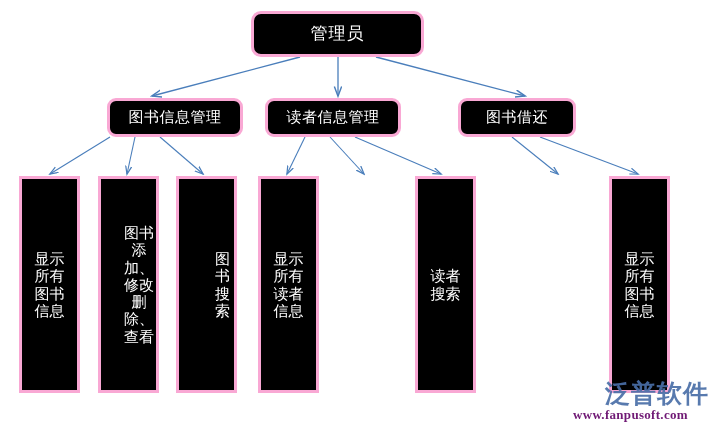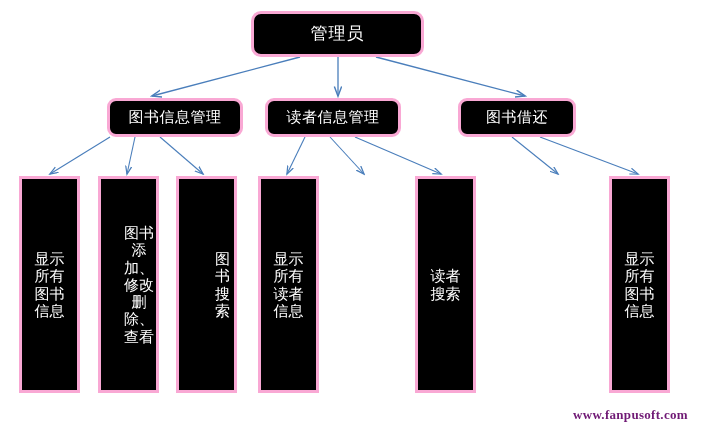--- a/index.html
+++ b/index.html
@@ -121,16 +121,17 @@
 
   <div class="node leaf" style="left:609px;top:176px;width:61px;height:217px;">
     <span class="leaf-text">显示所有图书信息</span>
   </div>
 
   <div id="watermark">
     <svg width="40" height="34" viewBox="0 0 40 34" style="position:absolute;left:0;top:-2px;" xmlns="http://www.w3.org/2000/svg">
       <path d="M22,2 A15,15 0 1,0 22,32 A12,12 0 1,1 22,2 Z" fill="#8596b0" opacity="0.95"></path>
       <path d="M17,9 A9,9 0 0,0 17,27 A7,7 0 0,1 17,9 Z" fill="#e8804a" opacity="0.95"></path>
     </svg>
+    <div id="wm-text">泛普软件</div>
     <div id="wm-url">www.fanpusoft.com</div>
   </div>
 
 </div>
 
 </body></html>

